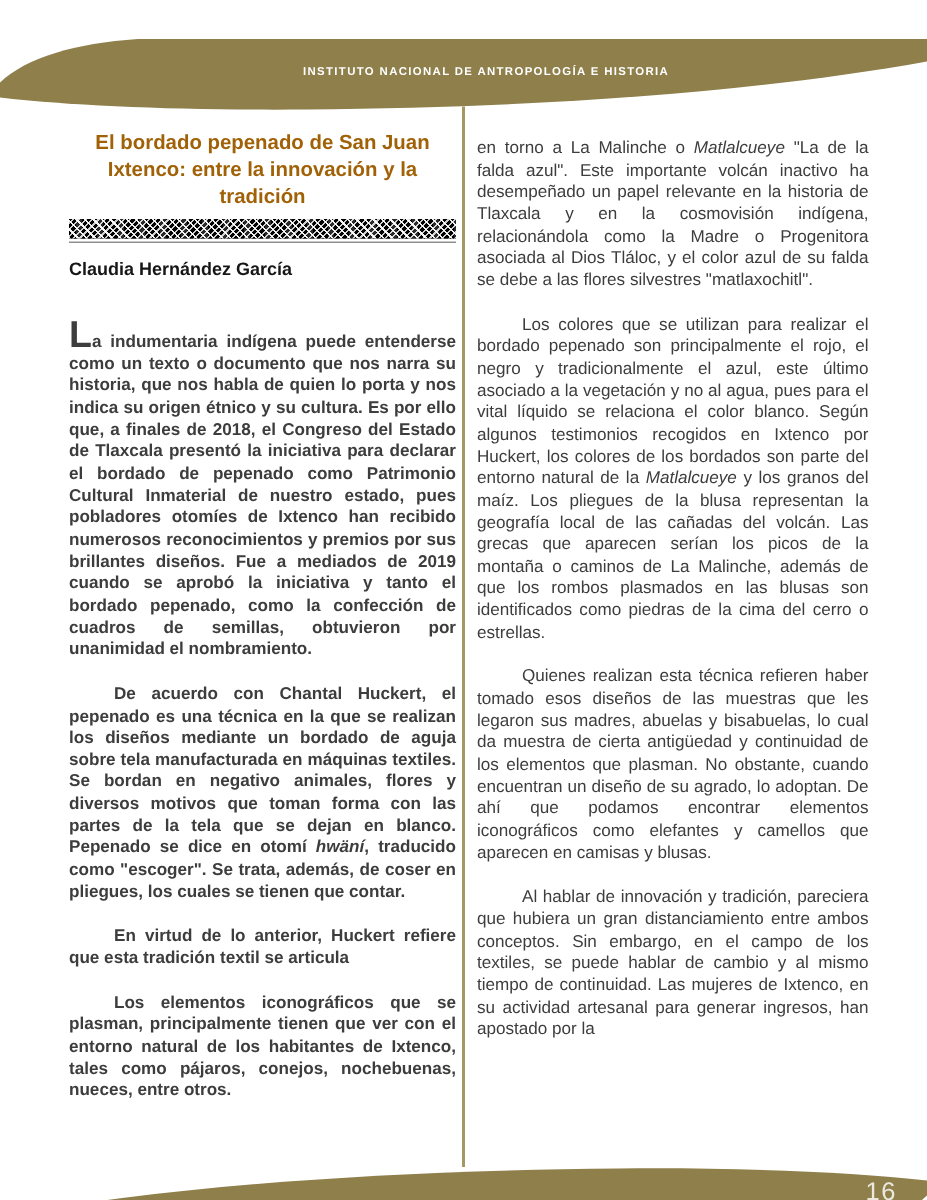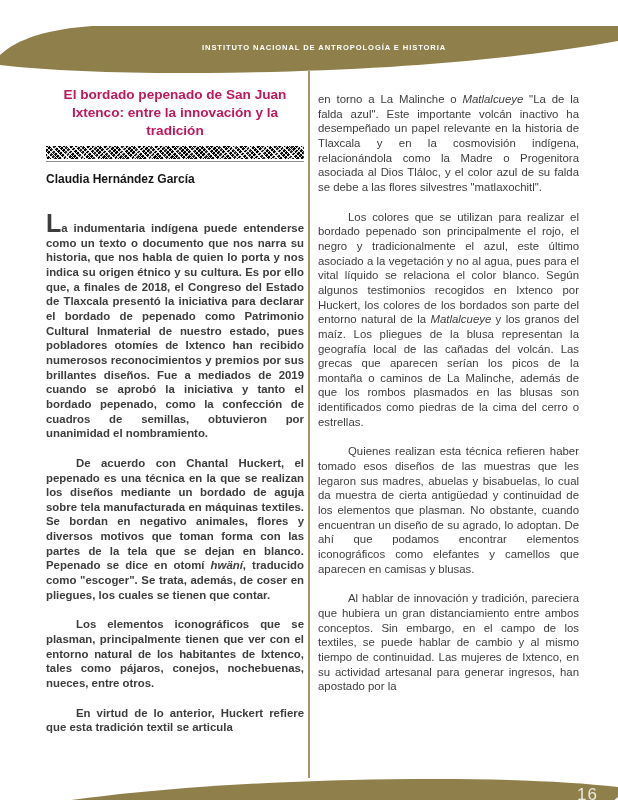--- a/index.html
+++ b/index.html
@@ -40,21 +40,21 @@
   .divider{
     position:absolute;left:308px;top:45px;
     width:2px;height:707px;
     background:var(--divider);
   }
   
   .col-left{position:absolute;left:46px;top:60px;width:258px;}
   .col-right{position:absolute;left:318px;top:66px;width:261px;}
   .title{
     font-weight:bold;font-size:13.6px;line-height:18px;
-    text-align:center;color:#be185d;margin:0;
+    text-align:center;color:#a16207;margin:0;
   }
   .deco-wrap{margin-top:6px;}
   .deco-strip{
     height:13px;
     background-color:#0d0d0d;
     background-image:
       repeating-linear-gradient(45deg, rgba(255,255,255,.95) 0 1px, rgba(0,0,0,0) 1px 4px),
       repeating-linear-gradient(-45deg, rgba(255,255,255,.8) 0 1px, rgba(0,0,0,0) 1px 3px),
       repeating-linear-gradient(90deg, #000 0 5px, #2a2a2a 5px 9px, #000 9px 14px);
   }
@@ -91,22 +91,22 @@
   <div class="col-left">
     <h1 class="title">El bordado pepenado de San Juan Ixtenco: entre la innovación y la tradición</h1>
     <div class="deco-wrap">
       <div class="deco-strip"></div>
       <div class="deco-line"></div>
     </div>
     <div class="author">Claudia Hernández García</div>
     <div class="body-copy">
       <p class="dropcap">La indumentaria indígena puede entenderse como un texto o documento que nos narra su historia, que nos habla de quien lo porta y nos indica su origen étnico y su cultura. Es por ello que, a finales de 2018, el Congreso del Estado de Tlaxcala presentó la iniciativa para declarar el bordado de pepenado como Patrimonio Cultural Inmaterial de nuestro estado, pues pobladores otomíes de Ixtenco han recibido numerosos reconocimientos y premios por sus brillantes diseños. Fue a mediados de 2019 cuando se aprobó la iniciativa y tanto el bordado pepenado, como la confección de cuadros de semillas, obtuvieron por unanimidad el nombramiento.</p>
       <p class="indent">De acuerdo con Chantal Huckert, el pepenado es una técnica en la que se realizan los diseños mediante un bordado de aguja sobre tela manufacturada en máquinas textiles. Se bordan en negativo animales, flores y diversos motivos que toman forma con las partes de la tela que se dejan en blanco. Pepenado se dice en otomí <i>hwäní</i>, traducido como "escoger". Se trata, además, de coser en pliegues, los cuales se tienen que contar.</p>
+      <p class="indent">En virtud de lo anterior, Huckert refiere que esta tradición textil se articula</p>
       <p class="indent">Los elementos iconográficos que se plasman, principalmente tienen que ver con el entorno natural de los habitantes de Ixtenco, tales como pájaros, conejos, nochebuenas, nueces, entre otros.</p>
-      <p class="indent">En virtud de lo anterior, Huckert refiere que esta tradición textil se articula</p>
     </div>
   </div>
 
   <div class="col-right">
     <div class="body-copy">
       <p>en torno a La Malinche o <i>Matlalcueye</i> "La de la falda azul". Este importante volcán inactivo ha desempeñado un papel relevante en la historia de Tlaxcala y en la cosmovisión indígena, relacionándola como la Madre o Progenitora asociada al Dios Tláloc, y el color azul de su falda se debe a las flores silvestres "matlaxochitl".</p>
       <p class="indent">Los colores que se utilizan para realizar el bordado pepenado son principalmente el rojo, el negro y tradicionalmente el azul, este último asociado a la vegetación y no al agua, pues para el vital líquido se relaciona el color blanco. Según algunos testimonios recogidos en Ixtenco por Huckert, los colores de los bordados son parte del entorno natural de la <i>Matlalcueye</i> y los granos del maíz. Los pliegues de la blusa representan la geografía local de las cañadas del volcán. Las grecas que aparecen serían los picos de la montaña o caminos de La Malinche, además de que los rombos plasmados en las blusas son identificados como piedras de la cima del cerro o estrellas.</p>
       <p class="indent">Quienes realizan esta técnica refieren haber tomado esos diseños de las muestras que les legaron sus madres, abuelas y bisabuelas, lo cual da muestra de cierta antigüedad y continuidad de los elementos que plasman. No obstante, cuando encuentran un diseño de su agrado, lo adoptan. De ahí que podamos encontrar elementos iconográficos como elefantes y camellos que aparecen en camisas y blusas.</p>
       <p class="indent">Al hablar de innovación y tradición, pareciera que hubiera un gran distanciamiento entre ambos conceptos. Sin embargo, en el campo de los textiles, se puede hablar de cambio y al mismo tiempo de continuidad. Las mujeres de Ixtenco, en su actividad artesanal para generar ingresos, han apostado por la</p>
     </div>

